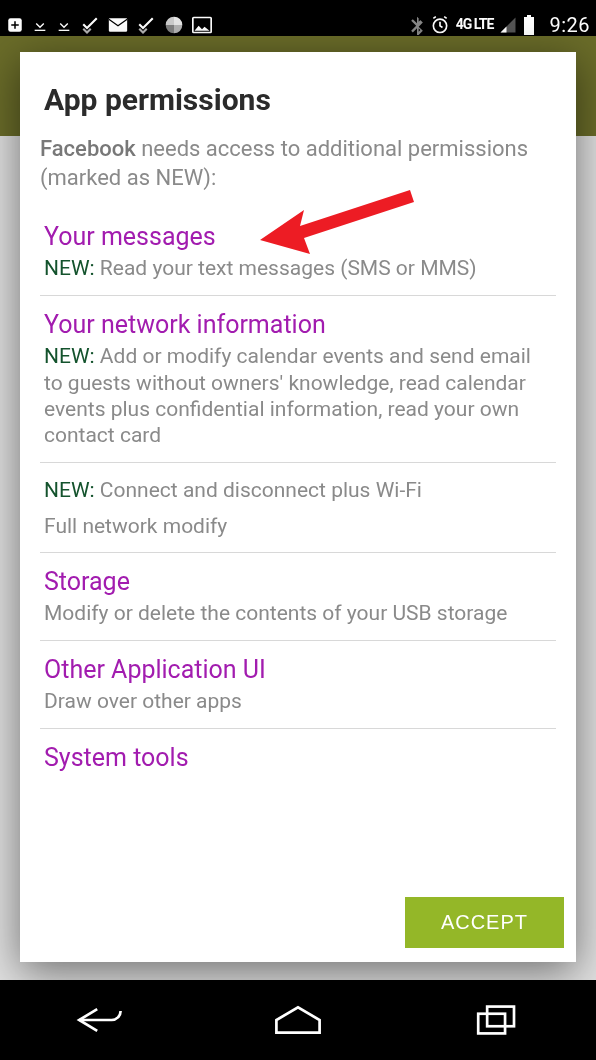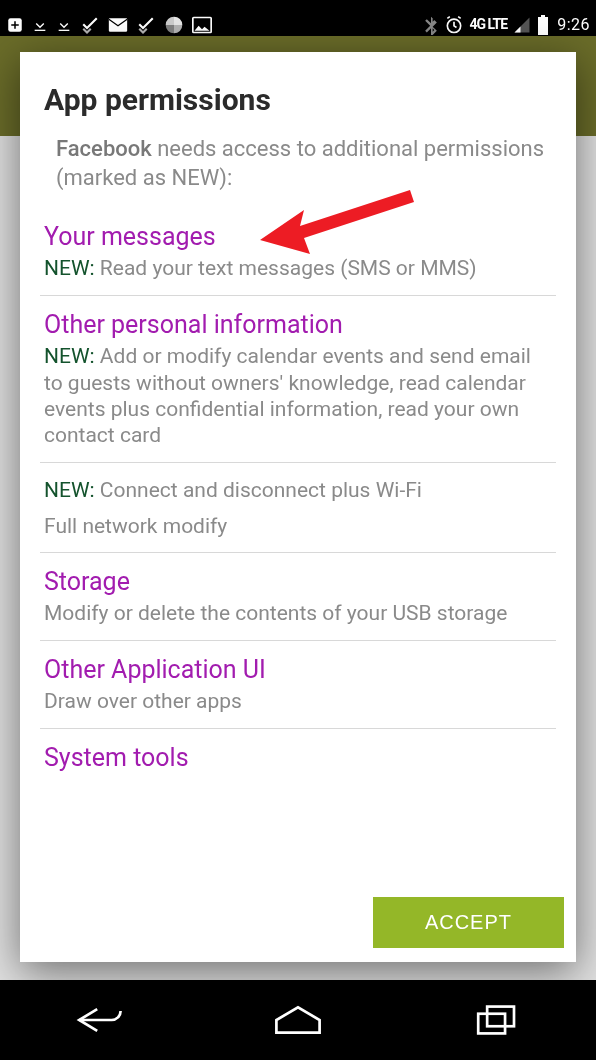--- a/index.html
+++ b/index.html
@@ -17,21 +17,21 @@
     color: #fff;
     display: flex;
     align-items: center;
     padding: 0 6px;
     font-size: 18px;
     justify-content: space-between;
   }
   .status-left { display: flex; gap: 8px; align-items: center; }
   .status-right { display: flex; gap: 6px; align-items: center; }
   .status-icon { display:inline-flex; align-items:center; justify-content:center; }
-  .status-time { font-size: 16px; letter-spacing: 0.5px; font-weight: 400; margin-left:2px;}
+  .status-time { font-size: 20px; letter-spacing: 0.5px; font-weight: 400; margin-left:8px;}
   .appbg {
     position: absolute;
     top: 36px;
     left: 0;
     right: 0;
     bottom: 80px;
     background: #6a6c29;
   }
   .appbg::after{
     content:"";
@@ -51,21 +51,21 @@
     flex-direction: column;
     padding: 0;
   }
   .dialog-title {
     font-size: 30px;
     font-weight: 700;
     color: #2b2b2b;
     padding: 30px 24px 18px 24px;
   }
   .dialog-intro {
-    padding: 0 24px 12px 36px;
+    padding: 0 24px 12px 20px;
     font-size: 22px;
     color: #8a8a8a;
     line-height: 1.3;
   }
   .dialog-intro .appname { color:#787878; font-weight:500;}
   .perm-list {
     flex: 1;
     overflow: hidden;
     padding: 4px 20px 0 20px;
   }
@@ -95,21 +95,21 @@
     justify-content: flex-end;
     padding: 8px 12px 14px 12px;
   }
   .accept-btn {
     background: #94b728;
     color: #fff;
     border: none;
     font-size: 20px;
     font-weight: 500;
     letter-spacing: 1px;
-    padding: 14px 52px;
+    padding: 14px 36px;
     cursor: pointer;
   }
   .arrow-annot {
     position: absolute;
     top: 180px;
     left: 260px;
     pointer-events: none;
   }
   .navbar {
     position: absolute;
@@ -219,21 +219,21 @@
     <span class="appname">Facebook</span><span> needs access to additional permissions (marked as NEW):</span>
   </div>
   <div class="perm-list">
 
     <div class="perm-item">
       <div class="perm-title">Your messages</div>
       <div class="perm-desc"><span class="newtag">NEW:</span><span> Read your text messages (SMS or MMS)</span></div>
     </div>
 
     <div class="perm-item">
-      <div class="perm-title">Other personal information</div>
+      <div class="perm-title">Your network information</div>
       <div class="perm-desc"><span class="newtag">NEW:</span><span> Add or modify calendar events and send email to guests without owners' knowledge, read calendar events plus confidential information, read your own contact card</span></div>
     </div>
 
     <div class="perm-item">
       <div class="perm-desc"><span class="newtag">NEW:</span><span> Connect and disconnect plus Wi-Fi</span></div>
       <div class="perm-extra">Full network modify</div>
     </div>
 
     <div class="perm-item">
       <div class="perm-title">Storage</div>

